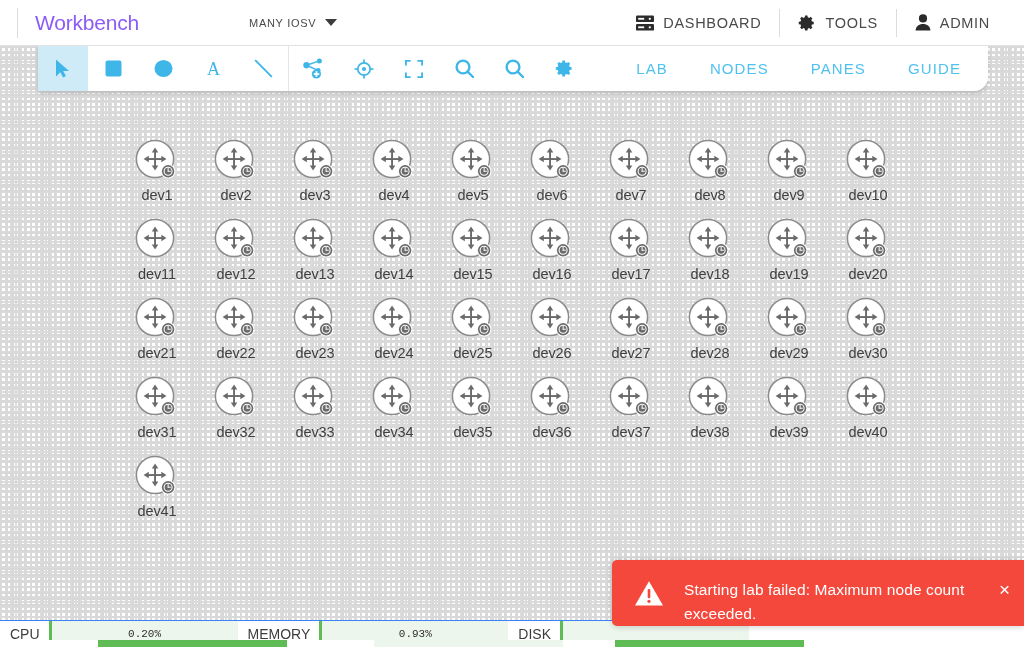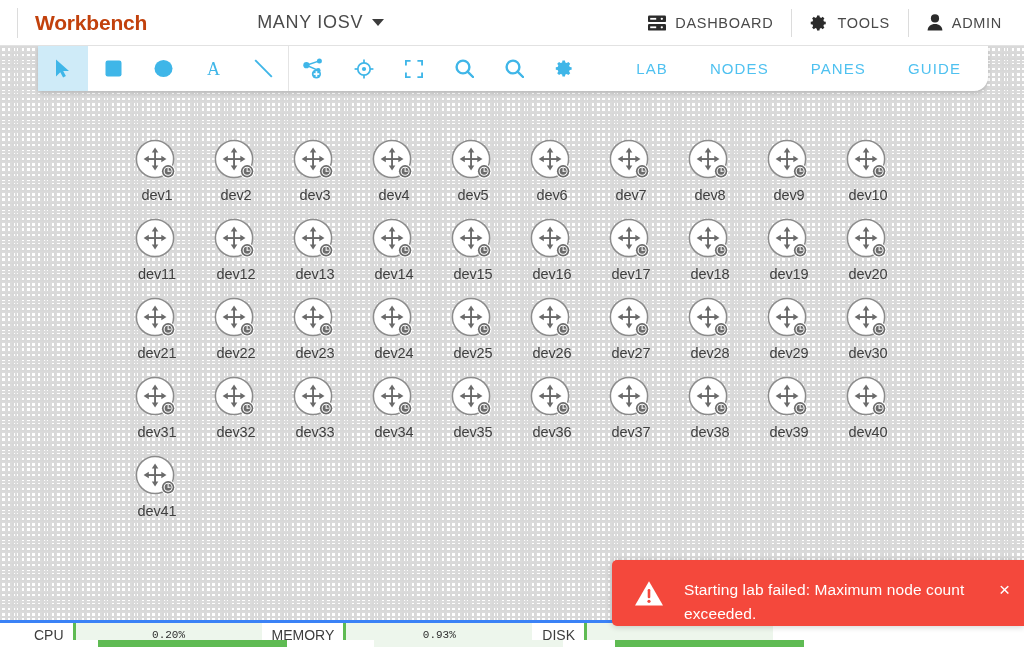--- a/index.html
+++ b/index.html
@@ -26,38 +26,38 @@
     color: #42b4e6; font-size: 27px; font-weight: bold; letter-spacing: -0.5px;
   }
   .brand-rest {
     color: #5a9fc0; font-size: 27px; font-weight: normal; margin-left: 9px; letter-spacing: -0.2px;
   }
   .brand-sep {
     width: 1px; height: 30px; background: #dcdcdc; margin: 0 17px;
     align-self: center;
   }
   .workbench {
-    color: #c2410c; font-size: 21px; letter-spacing: -0.2px; font-weight: bold;
+    color: #8b5cf6; font-size: 21px; letter-spacing: -0.2px;
   }
   .lab-select {
     margin-left: 110px; display: flex; align-items: center; gap: 9px;
-    color: #4a4a4a; font-size: 18px; letter-spacing: 0.7px; cursor: pointer;
+    color: #4a4a4a; font-size: 11px; letter-spacing: 0.7px; cursor: pointer;
   }
   .caret-dn {
     width: 0; height: 0; border-left: 6px solid transparent;
     border-right: 6px solid transparent; border-top: 7px solid #3c3c3c;
   }
   .hdr-right { margin-left: auto; display: flex; align-items: center; height: 100%; }
   .hdr-item {
     display: flex; align-items: center; gap: 9px;
     padding: 0 18px; height: 28px; color: #4a4a4a;
     font-size: 14.5px; letter-spacing: 0.7px; cursor: pointer;
   }
   .hdr-div { width: 1px; height: 28px; background: #dcdcdc; }
-  .hdr-right > .hdr-item:last-child { padding-right: 22px; }
+  .hdr-right > .hdr-item:last-child { padding-right: 34px; }
   .ic { display:inline-flex; align-items:center; justify-content:center; }
 
   
   #canvas {
     position: absolute; left: 0; top: 46px; width: 1024px; height: 574px;
     background-color: #ffffff;
     background-image:
       repeating-linear-gradient(to right,  #d7d7d7 0 2px, transparent 2px 6px),
       repeating-linear-gradient(to bottom, #d7d7d7 0 2px, transparent 2px 6px);
     background-size: 100% 1px, 1px 100%;
@@ -124,23 +124,22 @@
   }
   #toast .close {
     flex: 0 0 auto; font-size: 19px; line-height: 1; cursor: pointer;
     color: #ffffff; margin-top: 2px; font-weight: 500;
   }
 
   
   #status {
     position: absolute; left: 0; top: 620px; width: 1024px; height: 27px;
     display: flex; align-items: stretch; background: #ffffff;
-    border-top: 3px solid #3b82f6;
+    border-top: 1px solid #3b82f6;
     z-index: 20;
-    padding-left: 24px;
   }
   .stat { display: flex; align-items: center; height: 100%; }
   .stat-name {
     font-size: 14px; color: #3d3d3d; padding: 0 9px 0 10px; white-space: nowrap;
   }
   .stat-bar {
     position: relative; width: 189px; height: 100%; background: #edf6ec;
     border-left: 3px solid #5fbb53;
     display: flex; align-items: center; justify-content: center;
   }

